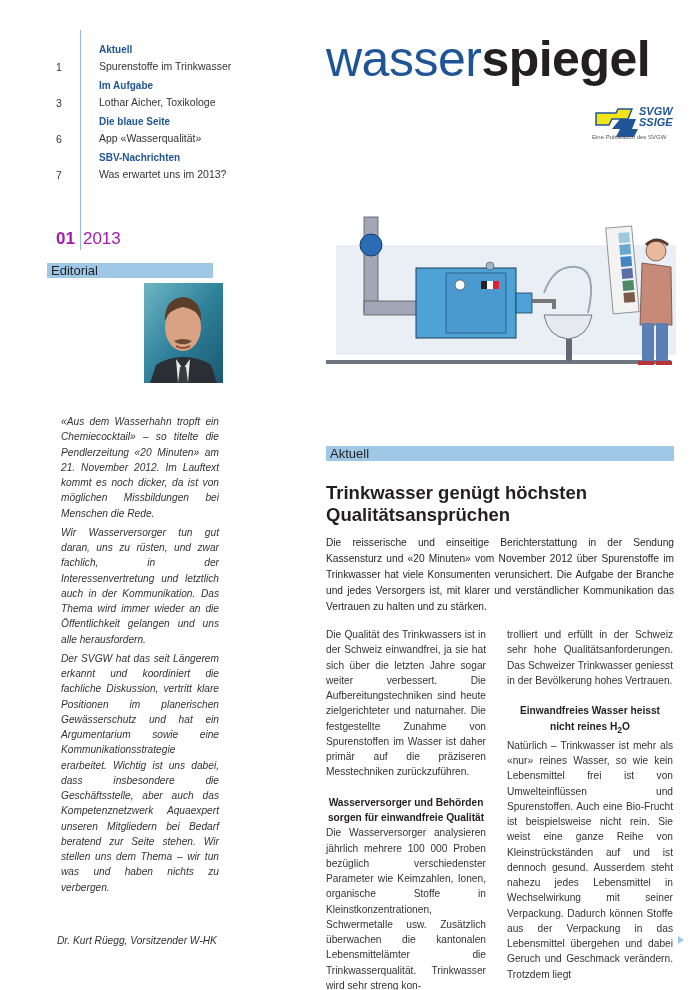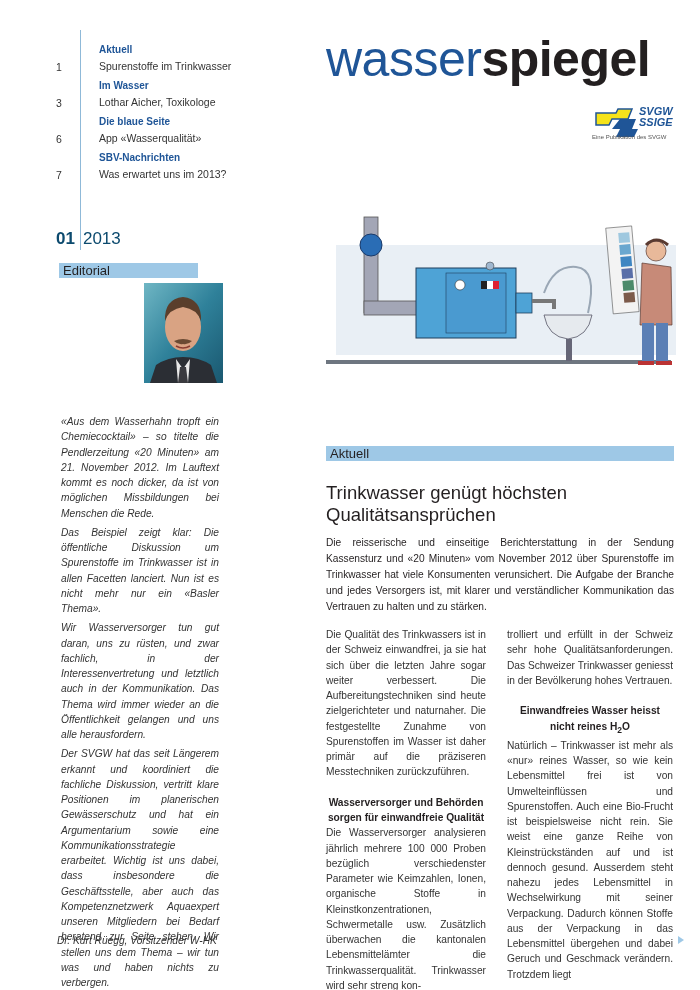--- a/index.html
+++ b/index.html
@@ -9,26 +9,26 @@
     .vline { position: absolute; left: 80px; top: 30px; width: 1px; height: 220px; background: #8fb9d8; }
 
     
     .toc { position: absolute; left: 56px; top: 44px; width: 240px; }
     .toc-entry { position: relative; height: 36px; }
     .toc-cat { position: absolute; left: 43px; top: 0; font-size: 10px; font-weight: bold; color: #1f5597; }
     .toc-num { position: absolute; left: 0; top: 17px; font-size: 10.5px; color: #333; }
     .toc-title { position: absolute; left: 43px; top: 16px; font-size: 10.5px; color: #333; white-space: nowrap; text-align: right; }
 
     
-    .issue { position: absolute; left: 56px; top: 229px; font-size: 17px; color: #0c4a6e; }
+    .issue { position: absolute; left: 56px; top: 229px; font-size: 17px; color: #a21caf; }
     .issue .num { font-weight: bold; }
     .issue .year { margin-left: 8px; }
 
     .section-bar { position: absolute; height: 15px; background: #9ec8e6; font-size: 13px; color: #231f20; line-height: 15px; padding-left: 4px; }
-    .bar-editorial { left: 59px; top: 263px; width: 139px; }
+    .bar-editorial { left: 47px; top: 263px; width: 166px; }
     .bar-aktuell { left: 326px; top: 446px; width: 348px; }
 
     .portrait { position: absolute; left: 144px; top: 283px; width: 79px; height: 100px; overflow: hidden;
       background: linear-gradient(160deg, #5fa9b8 0%, #2e7f95 40%, #1c5f78 100%); }
 
     
     .editorial { position: absolute; left: 57px; top: 410px; width: 166px; font-style: italic; font-size: 10.2px; line-height: 15.25px; color: #333; text-align: justify; }
     .editorial p { margin: 4px; }
     .signature { position: absolute; left: 57px; top: 935px; font-style: italic; font-size: 10.2px; color: #333; white-space: nowrap; }
 
@@ -37,21 +37,21 @@
     .masthead .light { color: #1f5597; font-weight: normal; }
     .masthead .bold { color: #231f20; font-weight: bold; }
 
     .logo { position: absolute; left: 592px; top: 107px; width: 90px; height: 40px; }
     .logo-sub { position: absolute; left: 592px; top: 134px; font-size: 6px; color: #555; white-space: nowrap; }
     .logo-text { position: absolute; left: 639px; top: 106px; font-size: 11px; line-height: 11px; font-weight: bold; font-style: italic; color: #1f5597; }
 
     .illustration { position: absolute; left: 326px; top: 205px; width: 360px; height: 170px; }
 
     
-    .headline { position: absolute; left: 326px; top: 482px; width: 360px; font-size: 18.5px; line-height: 22px; font-weight: normal; color: #231f20; }
+    .headline { position: absolute; left: 326px; top: 482px; width: 360px; font-size: 18.5px; line-height: 22px; font-weight: bold; color: #231f20; }
     .lead { position: absolute; left: 326px; top: 535px; width: 348px; font-size: 10.2px; line-height: 16px; font-weight: normal; color: #231f20; text-align: justify; }
 
     .col { position: absolute; top: 627px; font-size: 10.2px; line-height: 15.25px; color: #333; text-align: justify; }
     .col1 { left: 326px; width: 160px; }
     .col2 { left: 507px; width: 166px; }
     .col p { margin: 0; }
     .col .sub { font-weight: bold; color: #231f20; text-align: center; }
     .col .gap { height: 15.25px; }
     .cont-arrow { position: absolute; left: 678px; top: 936px; width: 0; height: 0; border-top: 4px solid transparent; border-bottom: 4px solid transparent; border-left: 6px solid #9ec8e6; }
   </style>
@@ -60,21 +60,21 @@
 
 <div class="vline"></div>
 
 <div class="toc">
   <div class="toc-entry">
     <span class="toc-cat">Aktuell</span>
     <span class="toc-num">1</span>
     <span class="toc-title">Spurenstoffe im Trinkwasser</span>
   </div>
   <div class="toc-entry">
-    <span class="toc-cat">Im Wasser</span>
+    <span class="toc-cat">Im Aufgabe</span>
     <span class="toc-num">3</span>
     <span class="toc-title">Lothar Aicher, Toxikologe</span>
   </div>
   <div class="toc-entry">
     <span class="toc-cat">Die blaue Seite</span>
     <span class="toc-num">6</span>
     <span class="toc-title">App «Wasserqualität»</span>
   </div>
   <div class="toc-entry">
     <span class="toc-cat">SBV-Nachrichten</span>
@@ -116,21 +116,20 @@
   <path d="M32 76 L39 86 L46 76 L44 100 L34 100 Z" fill="#e9e9e9"></path>
   <path d="M36 84 L42 84 L44 100 L34 100 Z" fill="#3a3a3f"></path>
   <ellipse cx="39" cy="44" rx="18" ry="24" fill="#d9a383"></ellipse>
   <path d="M21 38 Q20 16 39 14 Q58 16 57 38 Q53 26 39 24 Q25 26 21 38 Z" fill="#5a3e2b"></path>
   <path d="M30 58 Q39 54 48 58 Q44 62 39 61 Q34 62 30 58 Z" fill="#6b4a33"></path>
   <path d="M32 63 Q39 67 46 63" stroke="#8a3d32" stroke-width="1.5" fill="none"></path>
 </svg>
 
 <div class="editorial">
   <p>«Aus dem Wasserhahn tropft ein Chemiecocktail» – so titelte die Pendlerzeitung «20 Minuten» am 21. November 2012. Im Lauftext kommt es noch dicker, da ist von möglichen Missbildungen bei Menschen die Rede.</p>
-  <p>Das Beispiel zeigt klar: Die öffentliche Diskussion um Spurenstoffe im Trinkwasser ist in allen Facetten lanciert. Nun ist es nicht mehr nur ein «Basler Thema».</p>
   <p>Wir Wasserversorger tun gut daran, uns zu rüsten, und zwar fachlich, in der Interessenvertretung und letztlich auch in der Kommunikation. Das Thema wird immer wieder an die Öffentlichkeit gelangen und uns alle herausfordern.</p>
   <p>Der SVGW hat das seit Längerem erkannt und koordiniert die fachliche Diskussion, vertritt klare Positionen im planerischen Gewässerschutz und hat ein Argumentarium sowie eine Kommunikationsstrategie erarbeitet. Wichtig ist uns dabei, dass insbesondere die Geschäftsstelle, aber auch das Kompetenznetzwerk Aquaexpert unseren Mitgliedern bei Bedarf beratend zur Seite stehen. Wir stellen uns dem Thema – wir tun was und haben nichts zu verbergen.</p>
 </div>
 <div class="signature">Dr. Kurt Rüegg, Vorsitzender W-HK</div>
 
 <svg class="illustration" viewBox="0 0 360 170">
   <rect x="10" y="40" width="340" height="110" fill="#dfe8f1" opacity="0.7"></rect>
   <rect x="0" y="155" width="345" height="4" fill="#6e7680"></rect>
 
   <rect x="38" y="12" width="14" height="96" fill="#a3a6b6" stroke="#555" stroke-width="0.8"></rect>

